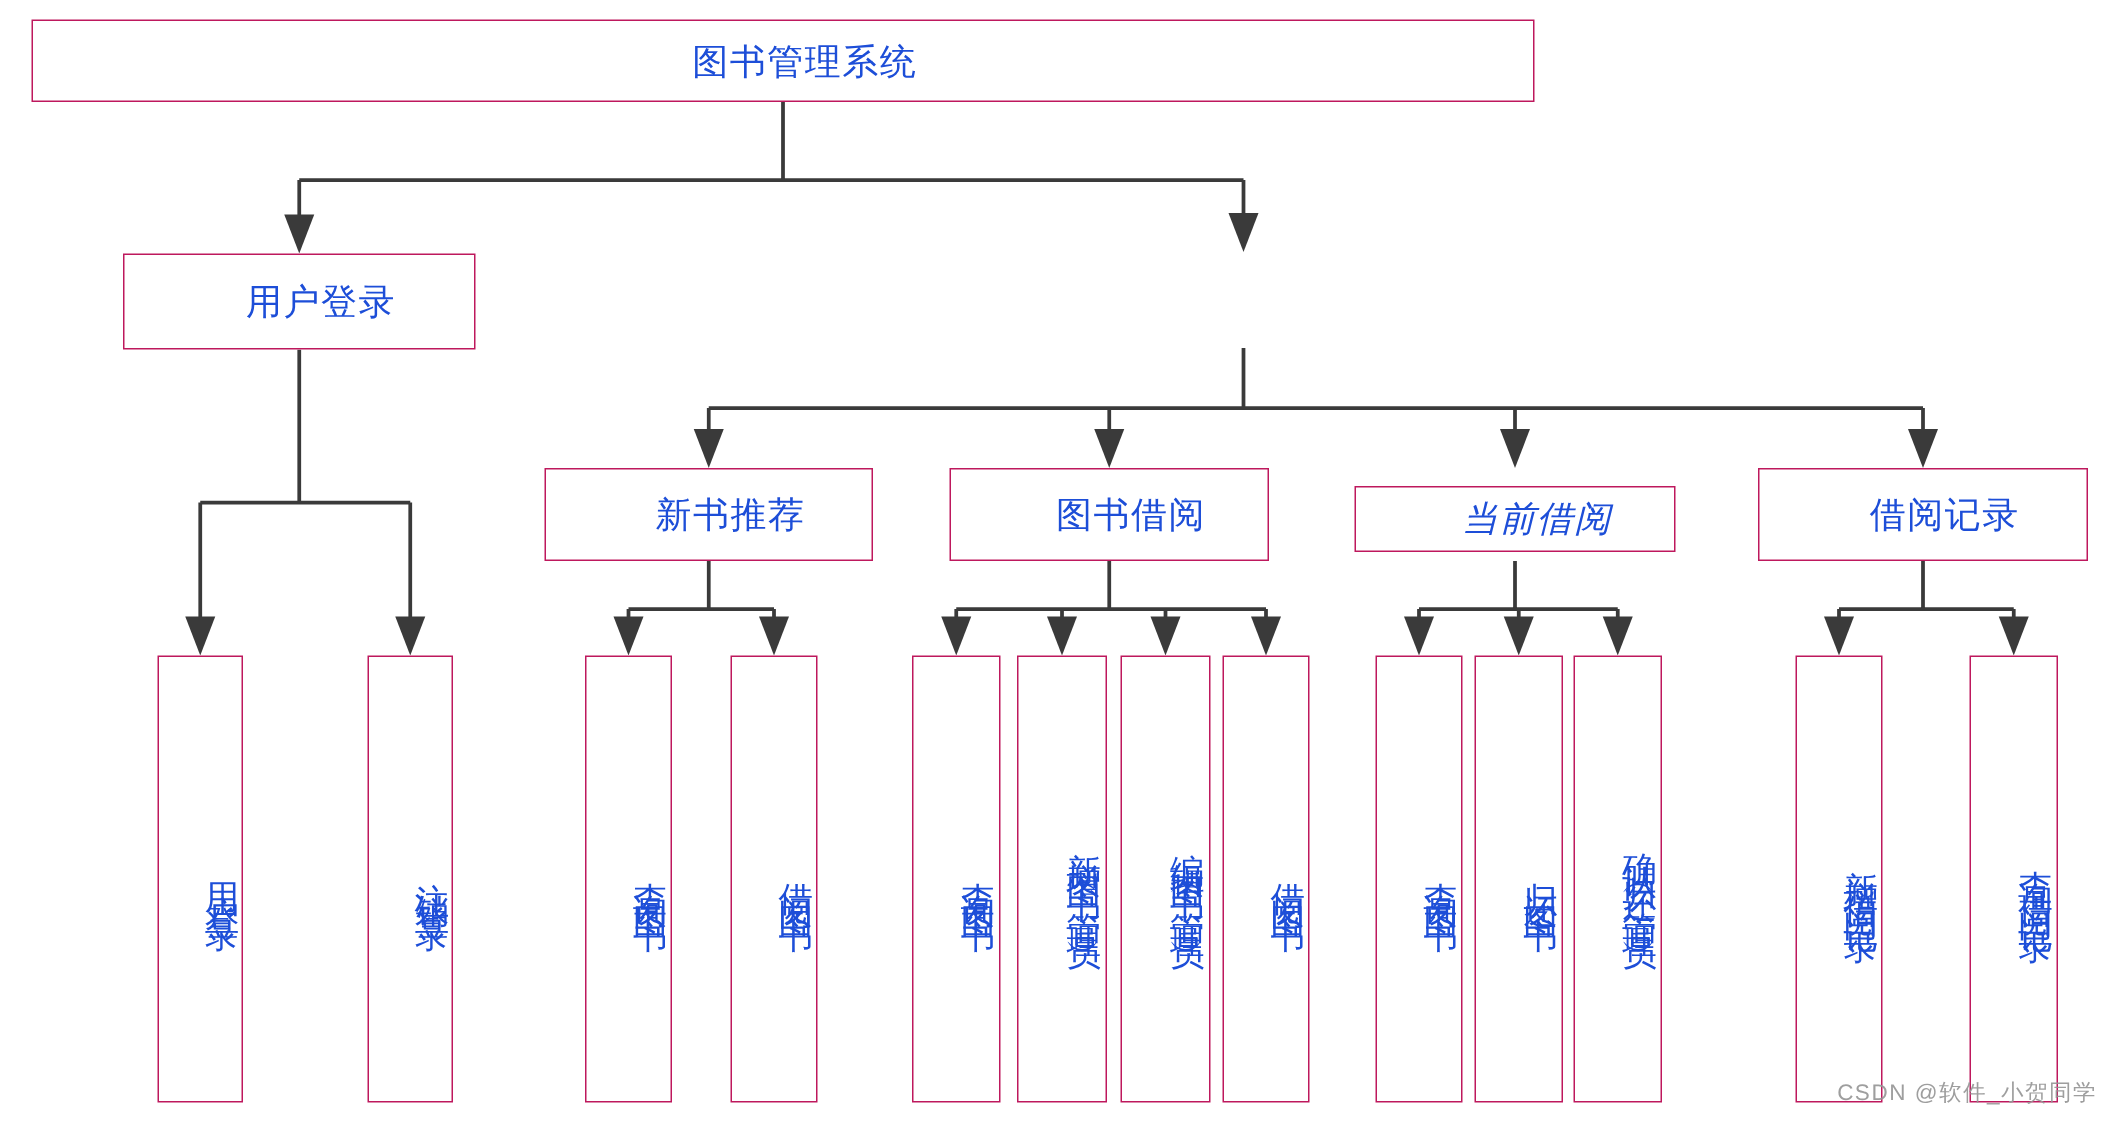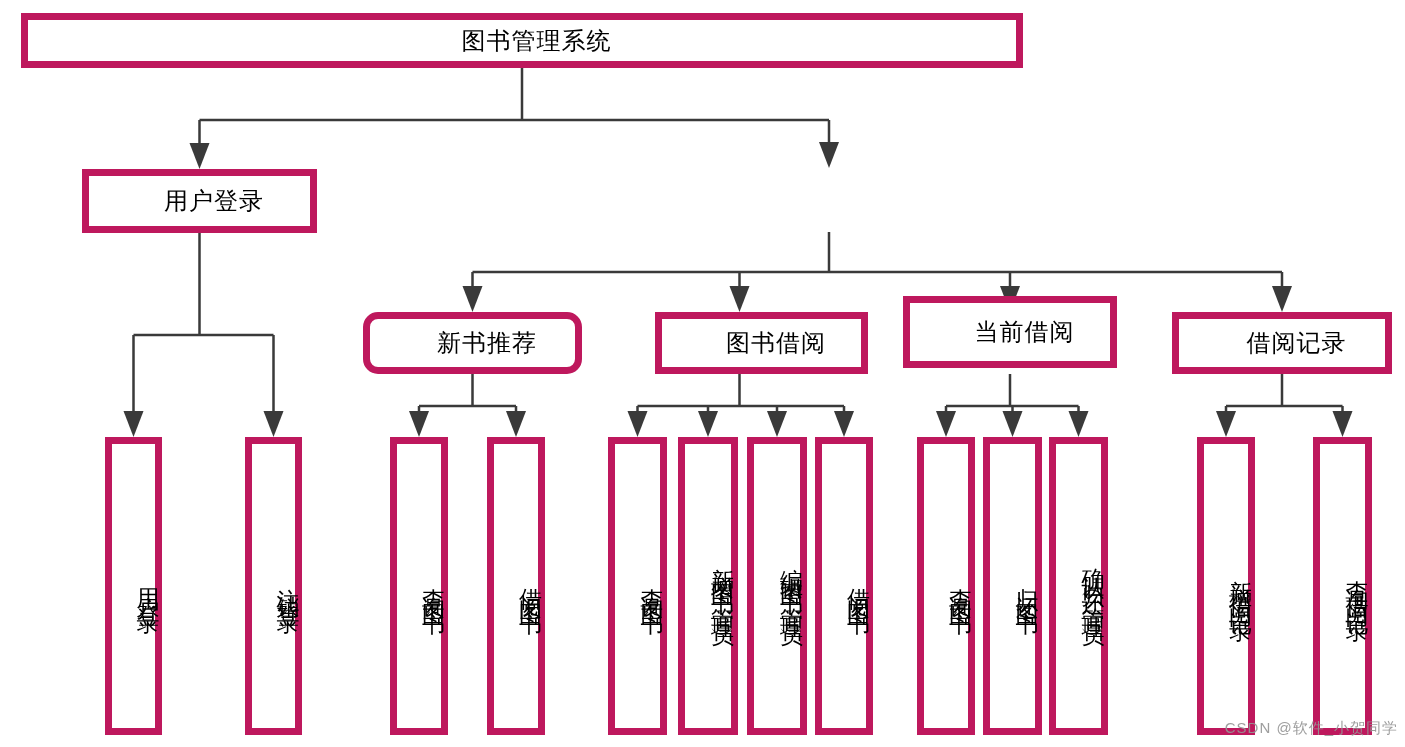--- a/index.html
+++ b/index.html
@@ -17,23 +17,23 @@
   }
   .wires {
     position: absolute;
     left: 0; top: 0;
     width: 1405px; height: 747px;
     z-index: 0;
   }
   .node {
     position: absolute;
     box-sizing: border-box;
-    border: 7px solid #be185d;
+    border: 1px solid #be185d;
     background: #ffffff;
-    color: #000000;
+    color: #1d4ed8;
     display: flex;
     align-items: center;
     justify-content: center;
     z-index: 1;
     padding-left: 29px;
   }
   .hnode {
     font-size: 24px;
     letter-spacing: 1px;
     white-space: nowrap;
@@ -101,23 +101,23 @@
       <polygon points="1068.5,411 1088.5,411 1078.5,437"></polygon>
       <polygon points="1216,411 1236,411 1226,437"></polygon>
       <polygon points="1332.5,411 1352.5,411 1342.5,437"></polygon>
     </g>
   </svg>
 
   <div class="node hnode" style="left:21px; top:13px; width:1002px; height:55px;">图书管理系统</div>
 
   <div class="node hnode" style="left:82px; top:169px; width:235px; height:64px;">用户登录</div>
 
-  <div class="node hnode" style="left:363px; top:312px; width:219px; height:62px;border-radius:15px;">新书推荐</div>
-  <div class="node hnode" style="left:633px; top:312px; width:213px; height:62px;margin-left:22px;">图书借阅</div>
-  <div class="node hnode" style="left:903px; top:296px; width:214px; height:72px;">当前借阅</div>
+  <div class="node hnode" style="left:363px; top:312px; width:219px; height:62px;">新书推荐</div>
+  <div class="node hnode" style="left:633px; top:312px; width:213px; height:62px;">图书借阅</div>
+  <div class="node hnode" style="left:903px; top:324px; width:214px; height:44px;font-style:italic;">当前借阅</div>
   <div class="node hnode" style="left:1172px; top:312px; width:220px; height:62px;">借阅记录</div>
 
   <div class="node vnode" style="left:105px; top:437px; width:57px; height:298px;">
     <span class="vtext">用户登录</span>
   </div>
   <div class="node vnode" style="left:245px; top:437px; width:57px; height:298px;">
     <span class="vtext">注销登录</span>
   </div>
 
   <div class="node vnode" style="left:390px; top:437px; width:58px; height:298px;">

